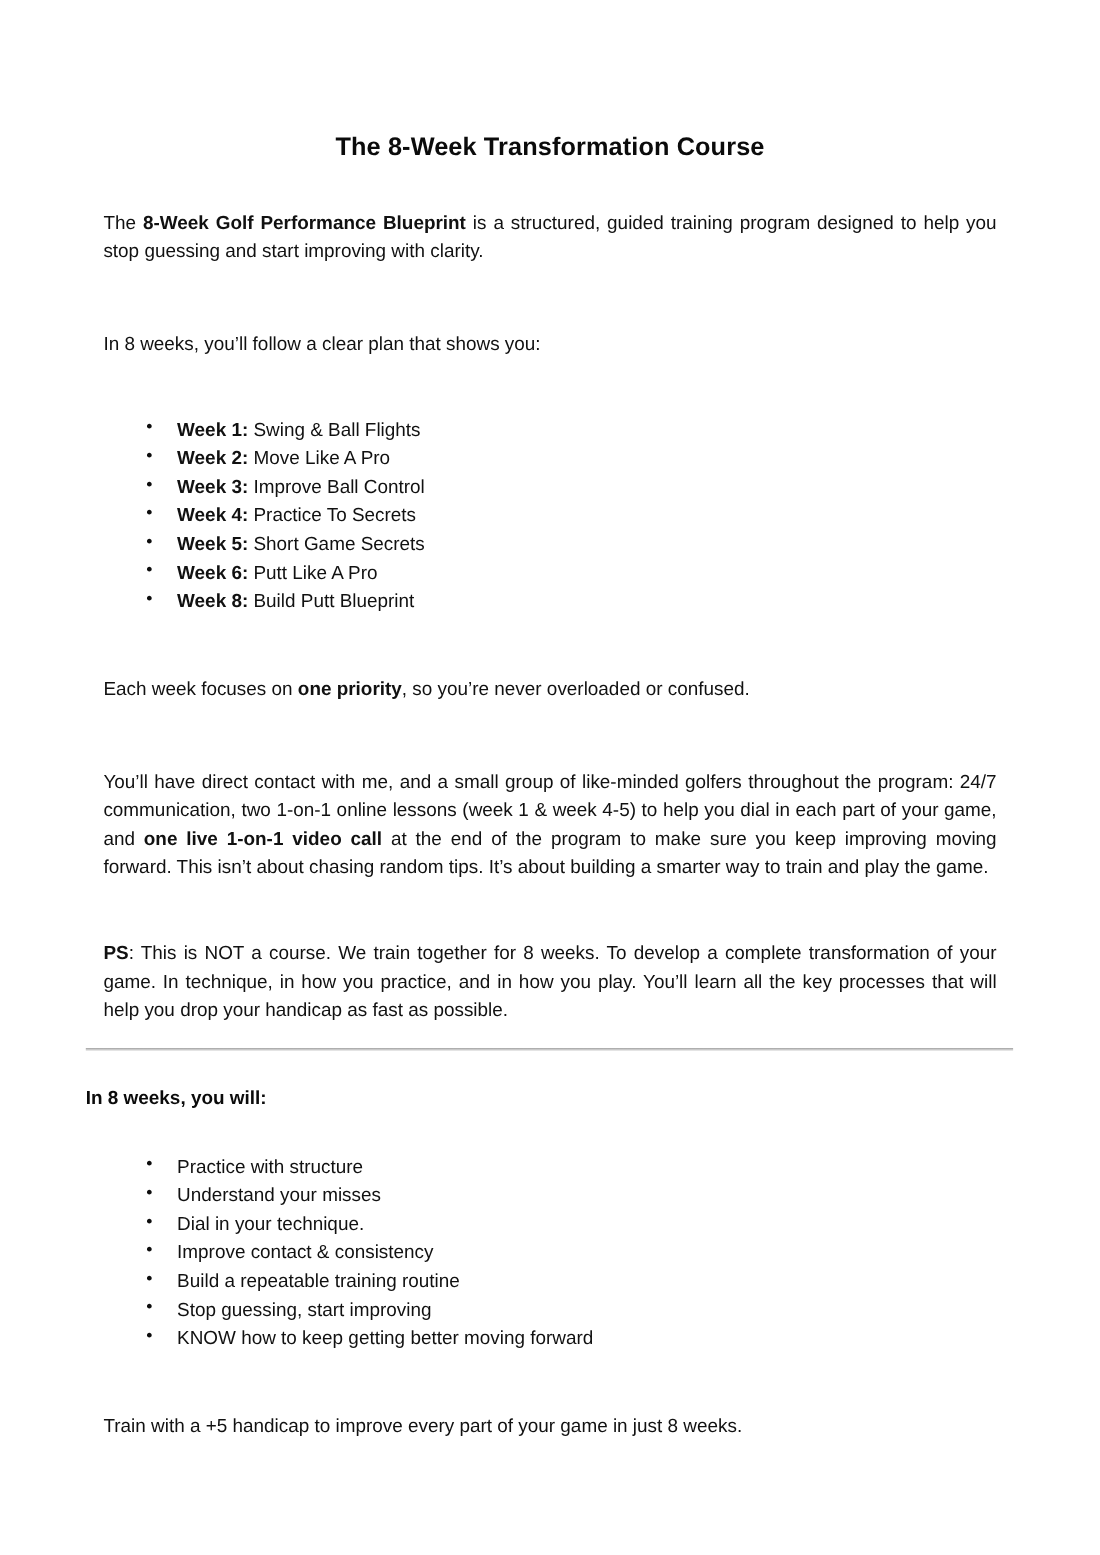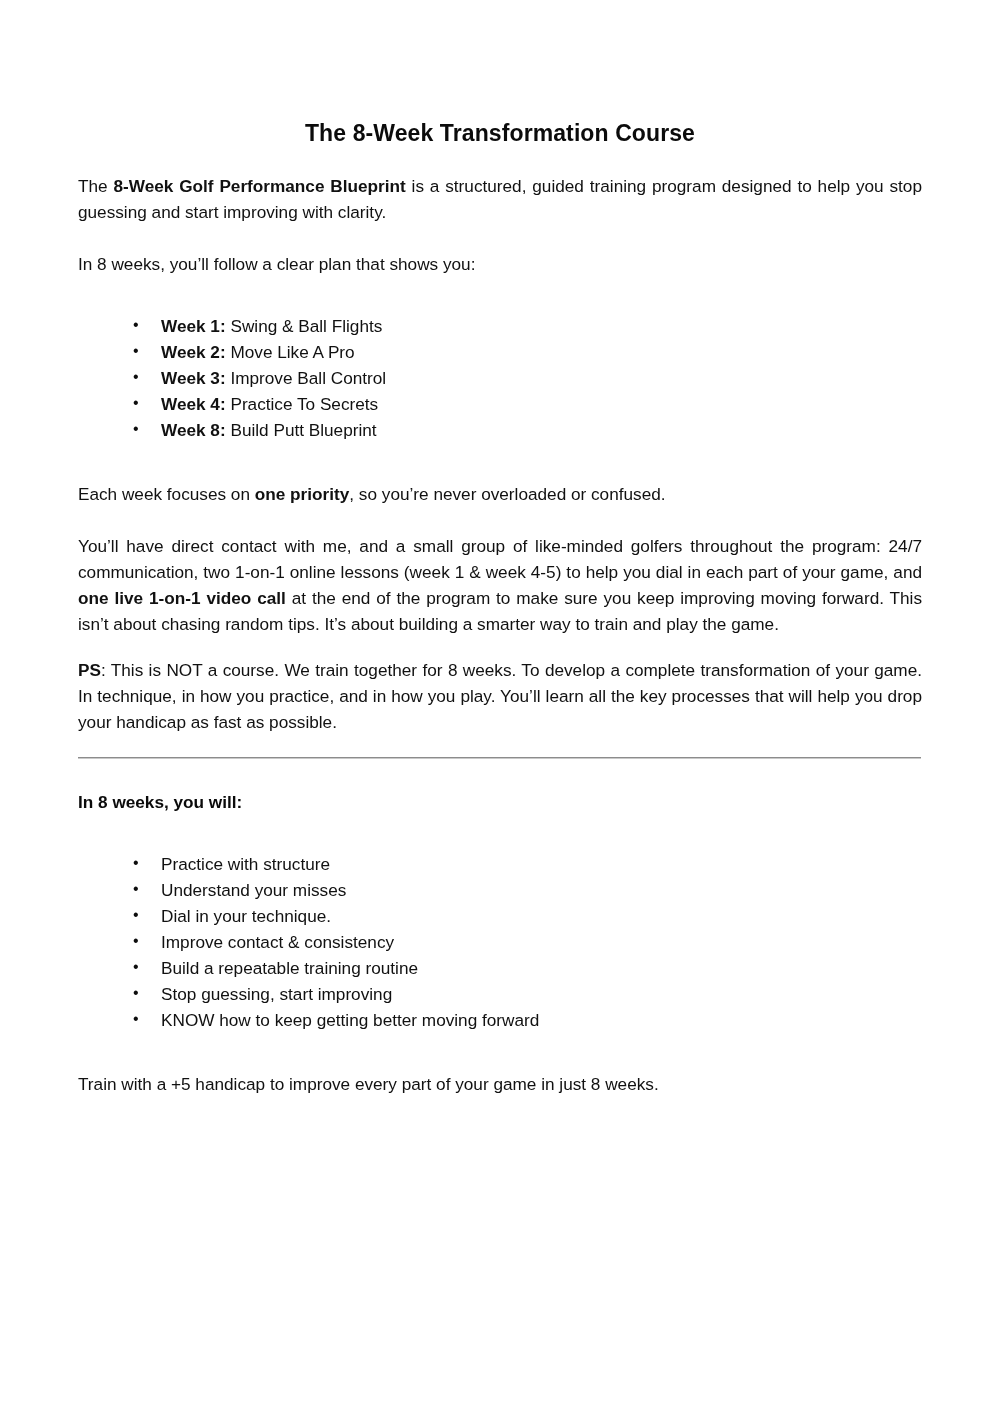--- a/index.html
+++ b/index.html
@@ -29,21 +29,21 @@
     font-size: 23px;
     font-weight: bold;
     letter-spacing: 0.1px;
     line-height: 30px;
     color: #0b0b0b;
   }
   .para {
     font-size: 17.2px;
     line-height: 26px;
     text-align: justify;
-    margin: 0;
+    margin: 16px;
     color: #111111;
   }
   .para.left {
     text-align: left;
   }
   .gap-intro { height: 25px; }
   .gap-sm { height: 26px; }
   .gap-list-top { height: 20px; }
   .gap-after-list { height: 22px; }
   .gap-before-ps { height: 20px; }
@@ -105,20 +105,22 @@
 
   <p class="para left">In 8 weeks, you’ll follow a clear plan that shows you:</p>
 
   <div class="gap-list-top"></div>
 
   <ul class="bullets">
     <li><span class="wk">Week 1:</span><span> Swing &amp; Ball Flights</span></li>
     <li><span class="wk">Week 2:</span><span> Move Like A Pro</span></li>
     <li><span class="wk">Week 3:</span><span> Improve Ball Control</span></li>
     <li><span class="wk">Week 4:</span><span> Practice To Secrets</span></li>
+    <li><span class="wk">Week 5:</span><span> Short Game Secrets</span></li>
+    <li><span class="wk">Week 6:</span><span> Putt Like A Pro</span></li>
     <li><span class="wk">Week 8:</span><span> Build Putt Blueprint</span></li>
   </ul>
 
   <div class="gap-after-list"></div>
 
   <p class="para left"><span>Each week focuses on </span><b>one priority</b><span>, so you’re never overloaded or confused.</span></p>
 
   <div class="gap-sm"></div>
 
   <p class="para"><span>You’ll have direct contact with me, and a small group of like-minded golfers throughout the program: 24/7 communication, two 1-on-1 online lessons (week 1 &amp; week 4-5) to help you dial in each part of your game, and </span><b>one live 1-on-1 video call</b><span> at the end of the program to make sure you keep improving moving forward. This isn’t about chasing random tips. It’s about building a smarter way to train and play the game.</span></p>

